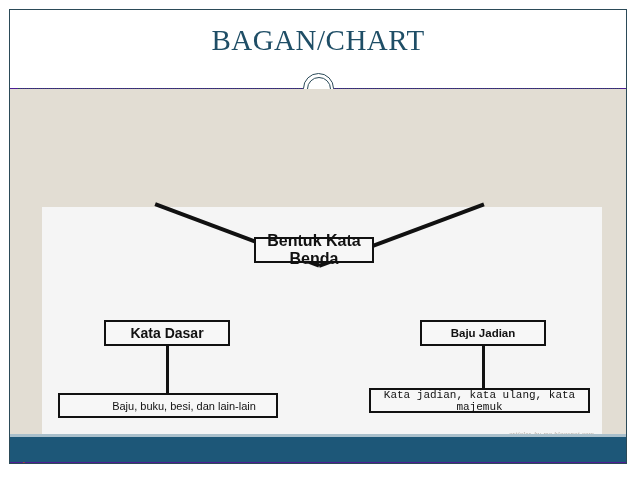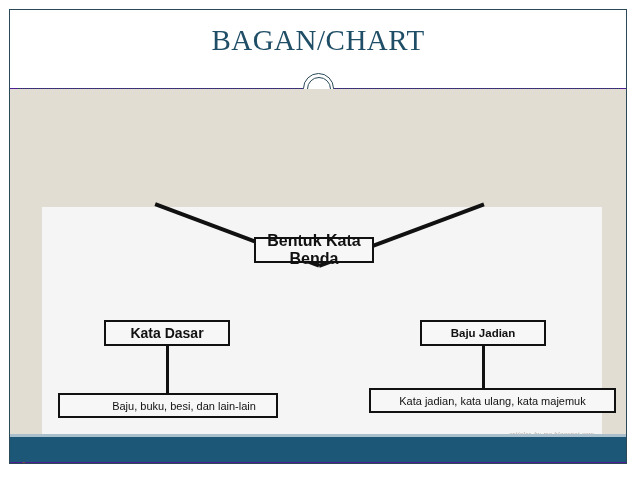--- a/index.html
+++ b/index.html
@@ -161,24 +161,25 @@
     top: 186px;
     width: 220px;
     height: 25px;
     font-size: 11px;
     font-weight: normal;
     padding-left: 32px;
   }
   .node-leaf-right {
     left: 327px;
     top: 181px;
-    width: 247px;
+    width: 221px;
     height: 25px;
     font-size: 11px;
     font-weight: normal;
+    font-family: Liberation Mono, monospace;
   }
 
   
   .edge {
     position: absolute;
     background: #111111;
     z-index: 1;
   }
   .edge-diag {
     height: 3.5px;

